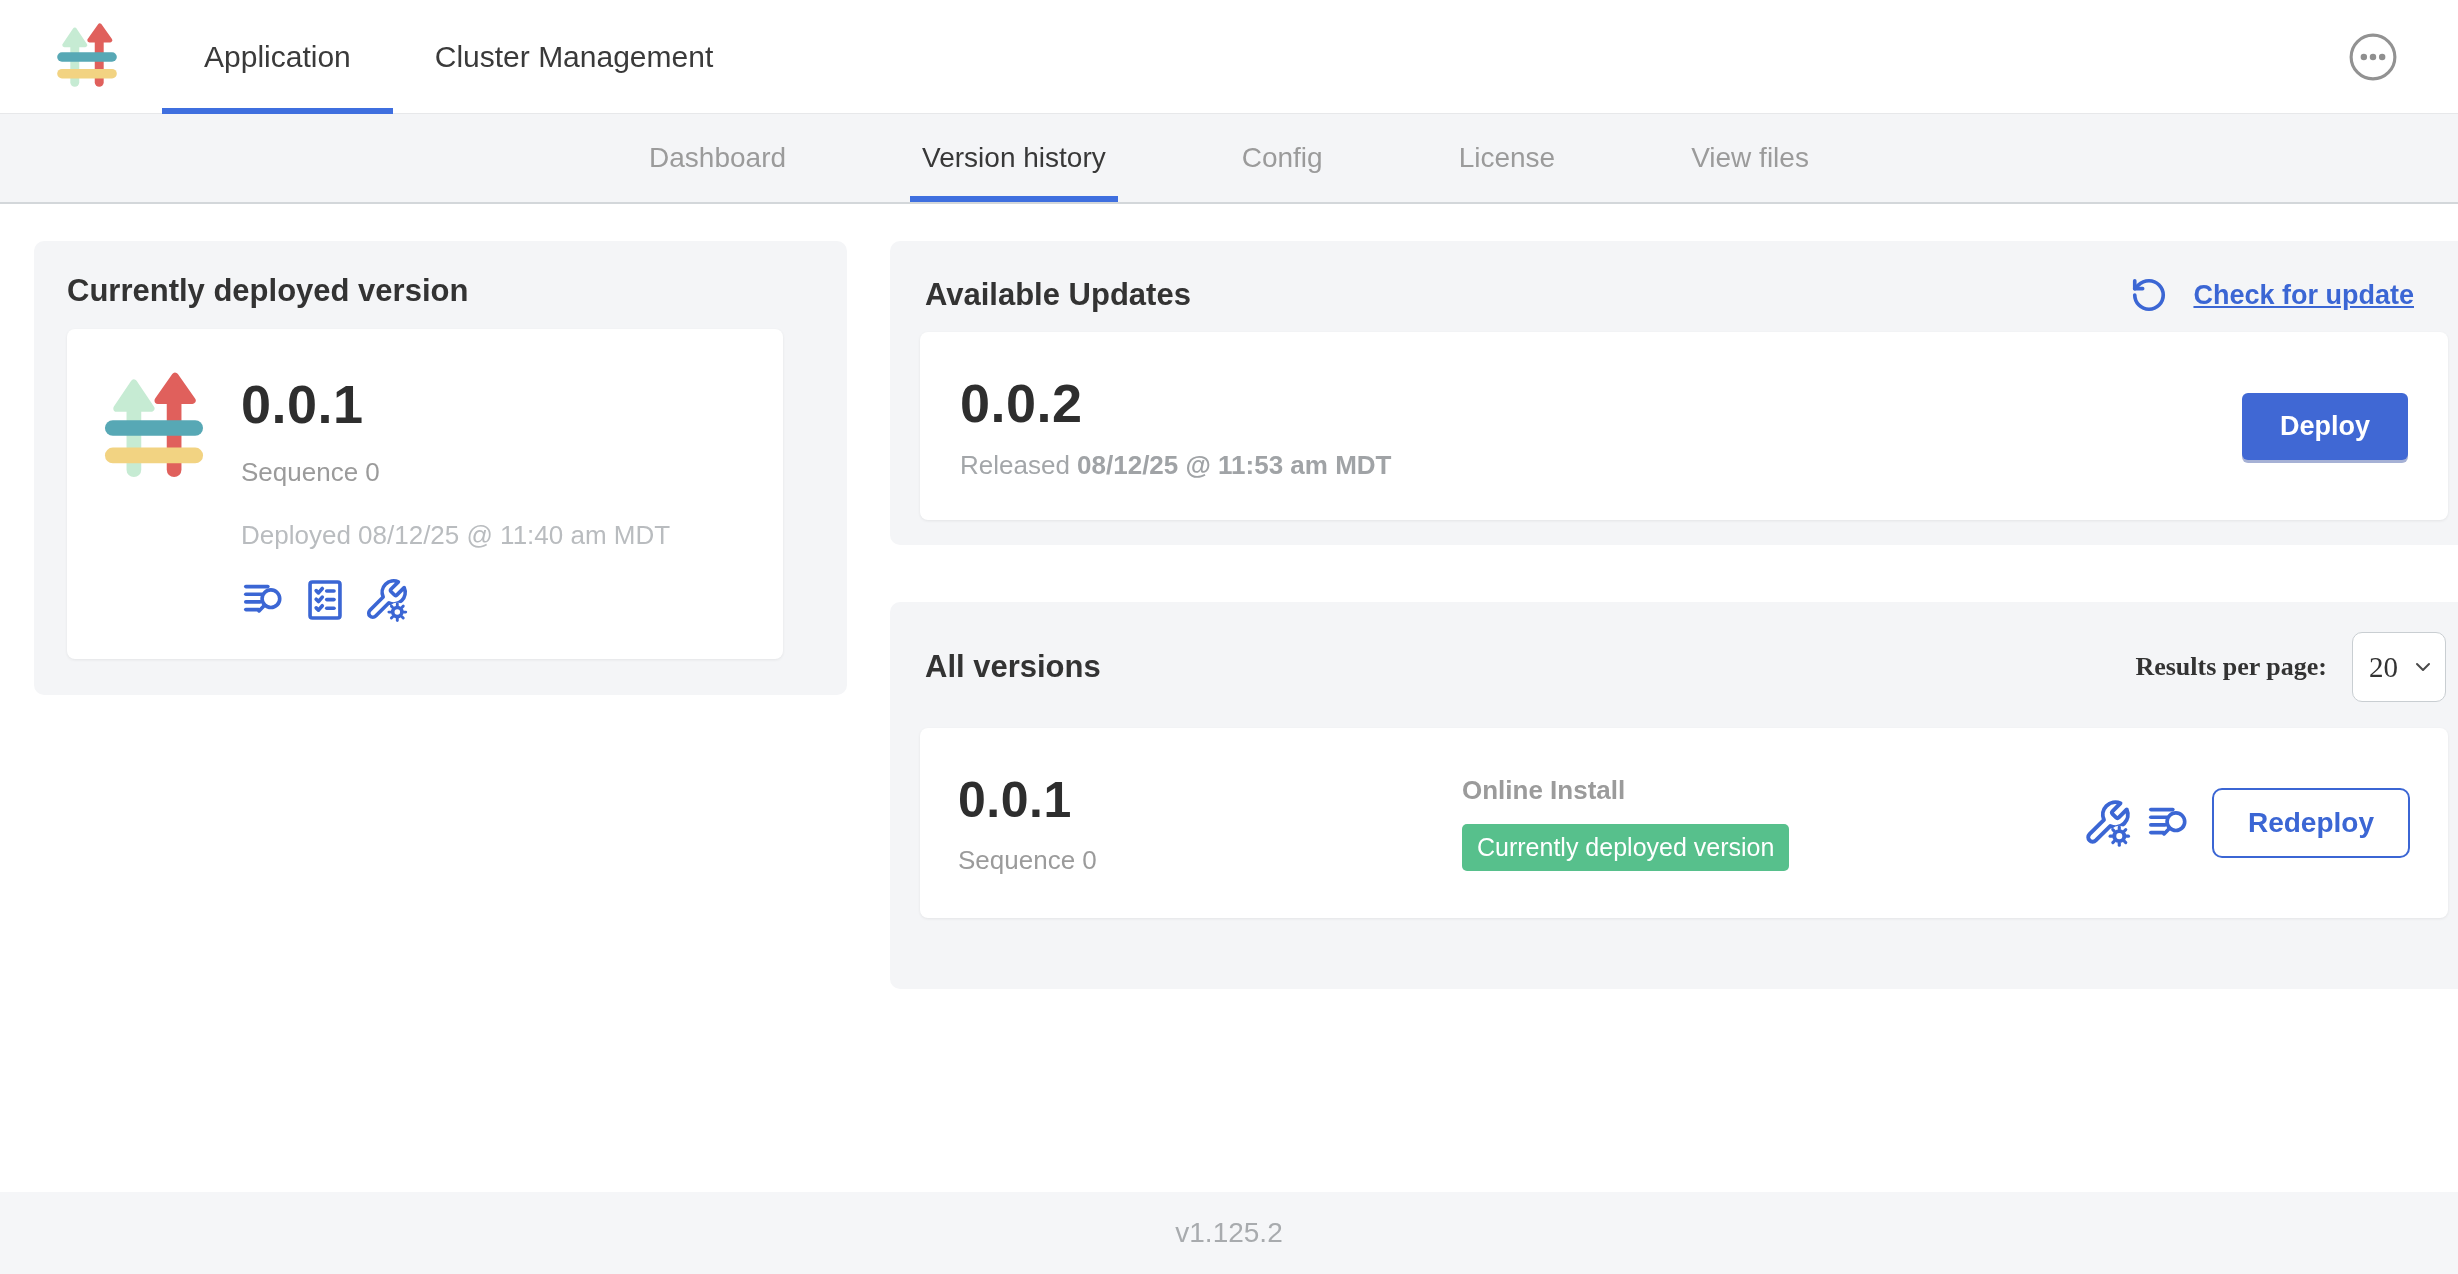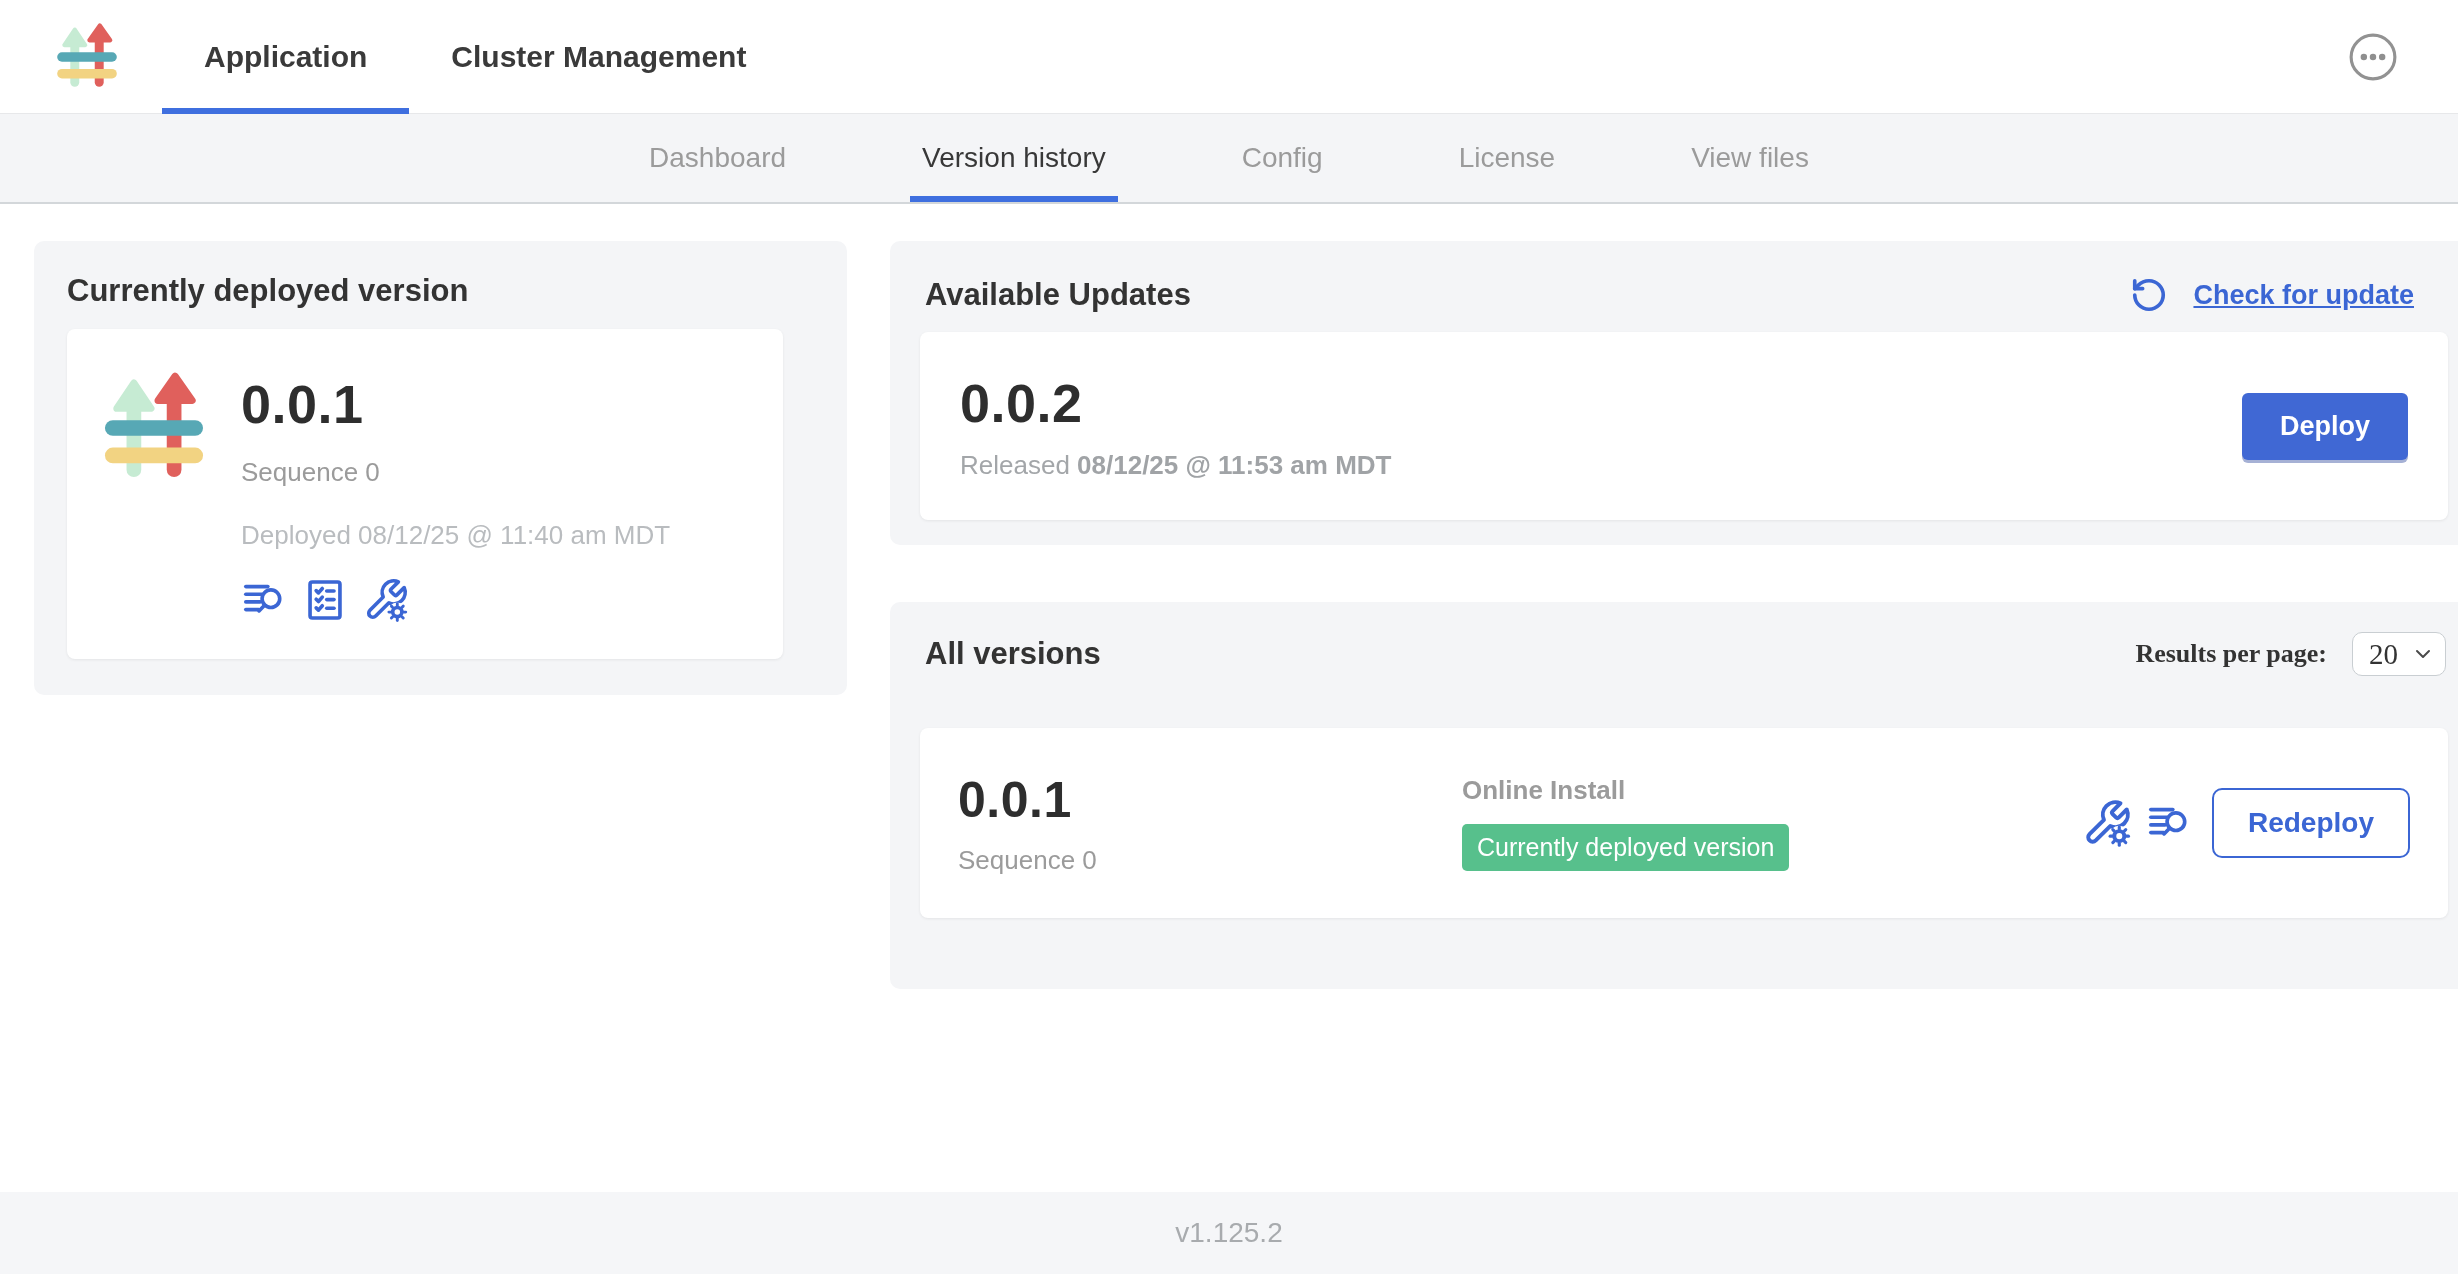--- a/index.html
+++ b/index.html
@@ -5,21 +5,21 @@
   html,body{margin:0;padding:0;background:#fff;}
   #app{
     position:relative;width:2458px;height:1274px;overflow:hidden;background:#fff;
     font-family:"Liberation Sans","DejaVu Sans",sans-serif;color:#3a3a3a;
     --primary-blue:#3b66d4;--deploy-button-blue:#4068d4;--badge-green:#57c08c;
     --card-background:#f4f5f7;--active-underline:#3f6fdf;
   }
   svg{display:block;}
   
   .topbar{position:absolute;top:0;left:0;right:0;height:113px;background:#fff;
-    border-bottom:1px solid #e7e8ea;display:flex;align-items:stretch;z-index:3;font-weight:bold;}
+    border-bottom:1px solid #e7e8ea;display:flex;align-items:stretch;z-index:3;}
   .logo-wrap{display:flex;align-items:center;margin-left:56px;margin-right:44px;}
   .top-tab{display:flex;align-items:center;padding:0 42px;font-size:30px;color:#3a3a3a;
     position:relative;cursor:pointer;}
   .top-tab.active::after{content:"";position:absolute;left:0;right:0;bottom:-1px;height:6px;
     background:var(--active-underline);}
   .more-btn{margin-left:auto;margin-right:60px;align-self:center;width:50px;height:50px;
     cursor:pointer;background:none;border:none;padding:0;}
   
   .subnav{position:absolute;top:114px;left:0;right:0;height:88px;background:var(--card-background);
     border-bottom:2px solid #d3d7da;display:flex;justify-content:center;align-items:stretch;gap:136px;z-index:2;}
@@ -55,21 +55,21 @@
   .ur-released{font-size:26px;color:#a3a6a9;margin-top:16px;}
   .ur-released b{font-weight:700;color:#a0a3a6;}
   .deploy-btn{margin-left:auto;background:var(--deploy-button-blue);color:#fff;font-size:27px;
     font-weight:700;padding:18px 38px;border-radius:6px;border:none;cursor:pointer;
     box-shadow:0 3px 0 rgba(32,60,150,.4);font-family:inherit;}
   
   #versions-card{left:890px;top:398px;width:1580px;height:387px;}
   .vc-header{position:absolute;left:35px;top:30px;right:24px;display:flex;align-items:center;}
   .rpp{margin-left:auto;display:flex;align-items:center;gap:25px;font-family:Liberation Serif, serif;}
   .rpp-label{font-size:26px;font-weight:700;color:#333;}
-  .select-box{width:94px;height:44px;background:#fff;border:1px solid #c9ced2;border-radius:10px;
+  .select-box{width:94px;height:70px;background:#fff;border:1px solid #c9ced2;border-radius:10px;
     box-sizing:border-box;display:flex;align-items:center;justify-content:space-between;
     padding:0 10px 0 16px;font-size:29px;color:#333;cursor:pointer;}
   #versions-card .white-card{position:absolute;left:30px;top:126px;width:1528px;height:190px;
     box-sizing:border-box;display:flex;align-items:center;padding:0 38px;}
   .vr-version{font-size:50px;font-weight:700;color:#2e2e2e;letter-spacing:.5px;}
   .vr-seq{font-size:26px;color:#9b9b9b;margin-top:16px;}
   .vr-mid{position:absolute;left:542px;top:50%;transform:translateY(-50%);}
   .vr-install{font-size:26px;font-weight:600;color:#9b9b9b;}
   .status-badge{display:inline-block;margin-top:18px;background:var(--badge-green);color:#fff;
     font-size:25px;font-weight:500;padding:9px 15px;border-radius:5px;}

